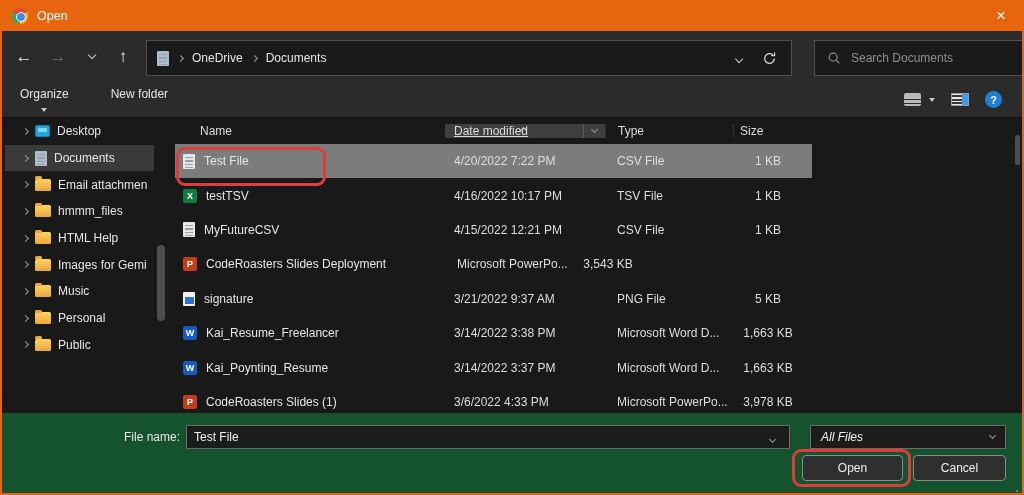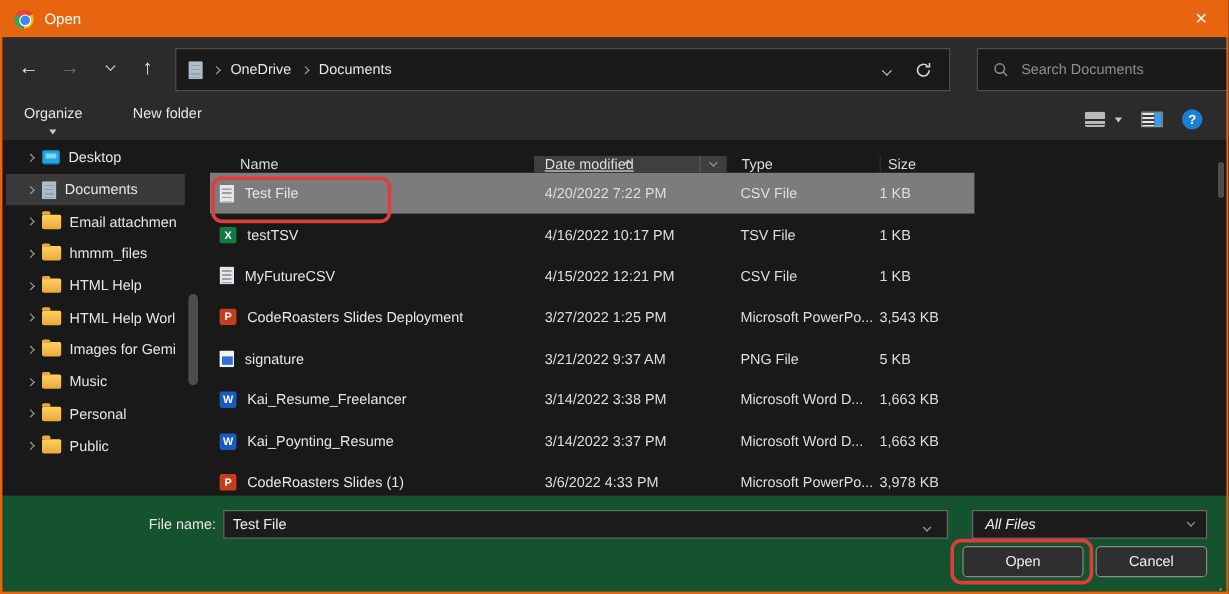--- a/index.html
+++ b/index.html
@@ -51,36 +51,36 @@
   
   .sidebar { position:absolute; left:0; top:0; width:170px; height:295px; overflow:hidden; }
   .tree-item { height:26.7px; display:flex; align-items:center; gap:7px; padding-left:18px; margin:0 16px 0 5px; white-space:nowrap; overflow:hidden; }
   .tree-item.selected { background:#3a3a3a; }
   .tree-item .label { overflow:hidden; white-space:nowrap; }
   .tree-icon { flex:0 0 auto; }
   .sb-scroll { position:absolute; right:5px; top:127px; width:8px; height:76px; background:#4d4d4d; border-radius:4px; }
 
   
   .filelist { position:absolute; left:170px; top:0; width:854px; height:295px; }
-  .fl-header { display:flex; height:26px; align-items:flex-end; margin-left:5px; color:#dcdcdc; }
+  .fl-header { display:flex; height:26px; align-items:center; margin-left:5px; color:#dcdcdc; }
   .fl-header .hcell { display:flex; align-items:center; }
   .h-name { width:270px; padding-left:25px; }
   .h-date { width:160px; background:#3f3f3f; position:relative; padding-left:9px;text-decoration:underline; }
   .h-date .sortmark { position:absolute; top:1px; left:50%; margin-left:-4px; }
   .h-date .drop { position:absolute; right:0; top:0; bottom:0; width:22px; border-left:1px solid #5a5a5a; display:flex; align-items:center; justify-content:center; }
   .h-type { width:128px; padding-left:12px; border-left:1px solid #303030; }
   .h-size { width:78px; padding-left:6px; border-left:1px solid #303030; }
 
   .fl-rows { margin-left:5px; }
   .frow { display:flex; height:34.4px; align-items:center; width:637px; }
   .frow.selected { background:#7c7c7c; }
   .c-name { width:270px; display:flex; align-items:center; gap:9px; padding-left:8px; overflow:hidden; white-space:nowrap; }
   .c-date { width:160px; padding-left:9px; color:#dedede; }
   .c-type { width:128px; padding-left:12px; color:#dedede; overflow:hidden; white-space:nowrap; }
-  .c-size { width:78px; text-align:left; padding-right:8px; color:#dedede; }
+  .c-size { width:78px; text-align:center; padding-right:8px; color:#dedede; }
   .fl-scroll { position:absolute; right:4px; top:17px; width:5px; height:30px; background:#4d4d4d; border-radius:3px; }
 
   
   .ficon { flex:0 0 auto; position:relative; }
   .icon-csv, .icon-document { width:12px; height:15px; background:#e4e6e9; border-radius:1px; background-image:repeating-linear-gradient(#9aa0a6 0 1.3px, transparent 1.3px 3.4px); background-size:8px 11px; background-position:2px 3px; background-repeat:no-repeat; }
   .icon-document { background-color:#aebdcb; }
   .icon-excel { width:14px; height:14px; background:#107c41; border-radius:2px; color:#fff; font-size:9px; font-weight:bold; display:flex; align-items:center; justify-content:center; }
   .icon-powerpoint { width:14px; height:14px; background:#c43e1c; border-radius:2px; color:#fff; font-size:9px; font-weight:bold; display:flex; align-items:center; justify-content:center; }
   .icon-word { width:14px; height:14px; background:#185abd; border-radius:2px; color:#fff; font-size:9px; font-weight:bold; display:flex; align-items:center; justify-content:center; }
   .icon-image { width:12px; height:14px; background:#f0f2f4; border-radius:1px; overflow:hidden; }
@@ -210,25 +210,20 @@
     <span class="label">hmmm_files</span>
   </div>
           <div class="tree-item">
     <i class="chev right small dim"></i>
     <span class="tree-icon ficon icon-folder"></span>
     <span class="label">HTML Help</span>
   </div>
           <div class="tree-item">
     <i class="chev right small dim"></i>
     <span class="tree-icon ficon icon-folder"></span>
-    <span class="label">HTML Help Worl</span>
-  </div>
-          <div class="tree-item">
-    <i class="chev right small dim"></i>
-    <span class="tree-icon ficon icon-folder"></span>
     <span class="label">Images for Gemi</span>
   </div>
           <div class="tree-item">
     <i class="chev right small dim"></i>
     <span class="tree-icon ficon icon-folder"></span>
     <span class="label">Music</span>
   </div>
           <div class="tree-item">
     <i class="chev right small dim"></i>
     <span class="tree-icon ficon icon-folder"></span>
@@ -282,21 +277,20 @@
     </div>
     <div class="c-date">4/15/2022 12:21 PM</div>
     <div class="c-type">CSV File</div>
     <div class="c-size">1 KB</div>
   </div>
           <div class="frow">
     <div class="c-name">
       <span class="ficon icon-powerpoint">P</span>
       <span class="fname">CodeRoasters Slides Deployment</span>
     </div>
-    <div class="c-date">3/27/2022 1:25 PM</div>
     <div class="c-type">Microsoft PowerPo...</div>
     <div class="c-size">3,543 KB</div>
   </div>
           <div class="frow">
     <div class="c-name">
       <span class="ficon icon-image"></span>
       <span class="fname">signature</span>
     </div>
     <div class="c-date">3/21/2022 9:37 AM</div>
     <div class="c-type">PNG File</div>

